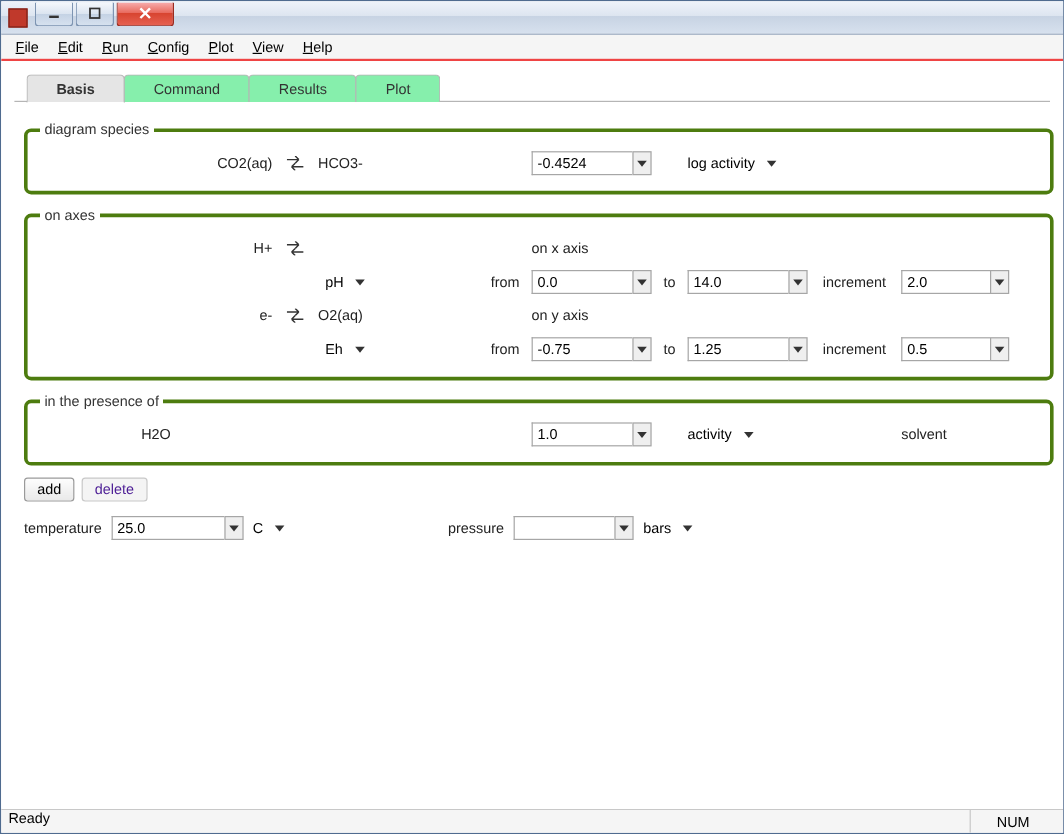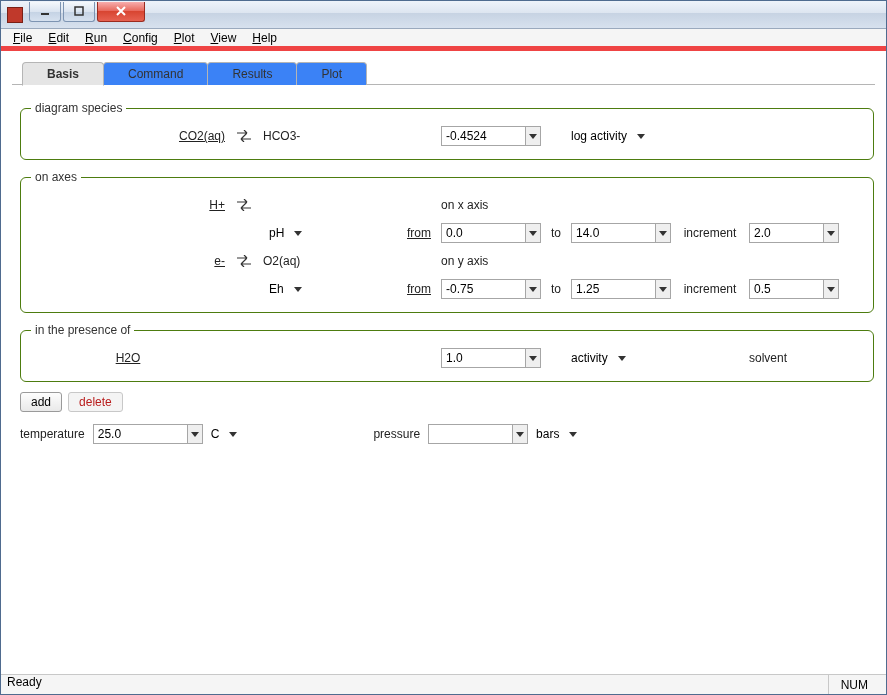--- a/index.html
+++ b/index.html
@@ -57,21 +57,21 @@
     border-color: #9b2b1f;
   }
   .win-btn svg { display:block; }
   
   .menubar {
     height: 22px;
     display: flex;
     align-items: center;
     padding: 0 4px;
     background: #f5f5f5;
-    border-bottom: 5px solid #ef4444;
+    border-bottom: 2px solid #ef4444;
   }
   .menubar .mitem {
     padding: 2px 8px;
     cursor: default;
   }
   .menubar .mitem u { text-decoration: underline; }
   
   .client {
     position: relative;
     height: calc(100% - 28px - 22px - 20px);
@@ -90,56 +90,56 @@
     left:10px; right:10px; bottom:0;
     border-bottom:1px solid #b5b5b5;
     z-index:0;
   }
   .tab {
     position:relative;
     z-index:1;
     padding: 4px 24px;
     border:1px solid #b5b5b5;
     border-bottom: none;
-    background: #3b82f6;
+    background: #86efac;
     border-radius: 4px 4px 0 0;
     margin-right: -1px;
     color:#333;
     cursor:default;
   }
   .tab.active {
     background:#e5e5e5;
     font-weight:bold;
     border-bottom:1px solid #fff;
     margin-bottom:-1px;
   }
   .panel {
     padding: 10px 18px;
   }
   fieldset.group {
-    border:1px solid #4d7c0f;
+    border:3px solid #4d7c0f;
     border-radius: 6px;
     margin: 6px 0 10px 0;
     padding: 6px 10px 8px 10px;
   }
   fieldset.group > legend {
     padding: 0 4px;
     color:#333;
     font-size:12px;
   }
   .row {
     display:grid;
     grid-template-columns: 200px 24px 110px 60px 100px 22px 100px 70px 90px 20px;
     align-items:center;
     column-gap:4px;
     min-height:26px;
     margin: 2px 0;
   }
   .row > * { white-space:nowrap; }
-  .right { text-align:right; padding-right:6px;text-decoration:underline; }
+  .right { text-align:right; padding-right:6px; }
   .swap {
     display:inline-flex; width:18px; height:14px; align-items:center; justify-content:center;
   }
   .swap svg { display:block; }
   .combo, .numinput {
     display:flex; align-items:stretch;
     height:20px;
     border-radius:10px;
   }
   .combo .field, .numinput .field {
@@ -169,21 +169,21 @@
   .small-btn {
     border:1px solid #9a9a9a;
     background:linear-gradient(#fdfdfd,#e9e9e9);
     border-radius:3px;
     height:20px;
     padding: 0 10px;
     font-size:12px;
     cursor:default;
   }
   .small-btn[disabled]{
-    color:#b91c1c;
+    color:#4c1d95;
     border-color:#c8c8c8;
     background:#f4f4f4;
   }
   .btnrow { display:flex; gap:6px; margin-top:4px; }
   .bottomrow {
     display:flex; align-items:center; gap:8px;
     margin-top:12px;
   }
   
   .statusbar {
@@ -191,21 +191,21 @@
     border-top:1px solid #c8c8c8;
     display:flex;
     align-items:flex-start;
     padding:0 6px;
     font-size:12px;
     background:#f5f5f5;
   }
   .statusbar .fill{flex:1;}
   .statusbar .cell{
     border-left:1px solid #c8c8c8;
-    padding:0 12px;
+    padding:0 22px;
     height:100%;
     display:flex;align-items:center;
   }
 </style>
 </head>
 <body>
 
 <div class="titlebar">
   <div class="app-icon"></div>
   <div class="win-controls">

